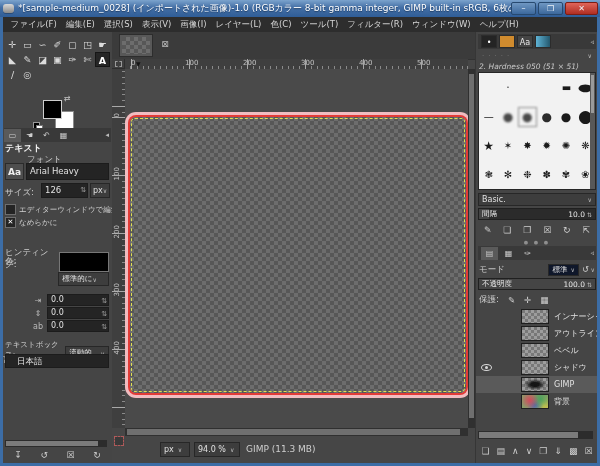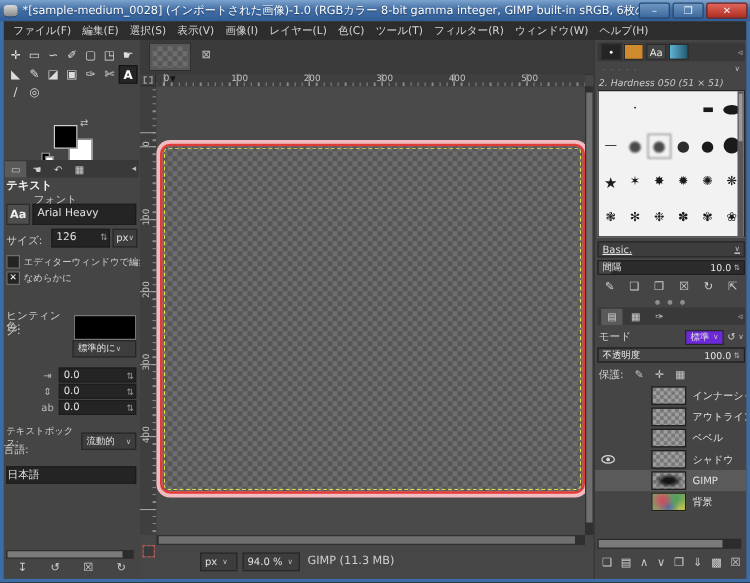--- a/index.html
+++ b/index.html
@@ -66,21 +66,21 @@
     background-image:repeating-linear-gradient(to bottom,transparent 0 2px,#cfcfcf 2px 3px,transparent 3px 5px);
     background-clip:content-box;padding:1px 2px;}
   .jbtn.active{background-color:#272727;}
   .sprow{position:absolute;right:3px;width:78px;height:12px;display:flex;align-items:center;gap:2px;}
   .sp1{top:262px;} .sp2{top:275px;} .sp3{top:288px;}
   .spicon{font-size:8px;color:#b9b9b9;width:14px;text-align:center;}
   .spentry{position:relative;flex:1;height:12px;font-size:8px;line-height:10px;padding-left:3px;}
   .tbrow{position:absolute;left:2px;right:3px;top:308px;display:flex;align-items:flex-end;}
   .tbdd{margin-left:auto;width:46px;height:14px;font-size:7.5px;padding:0 3px;justify-content:space-between;}
   .langlbl{position:absolute;left:0;top:322px;}
-  .langentry{position:absolute;left:2px;right:3px;top:341px;height:14px;font-size:8.5px;line-height:12px;padding-left:0;}
+  .langentry{position:absolute;left:2px;right:3px;top:322px;height:14px;font-size:8.5px;line-height:12px;padding-left:11px;}
   .lscroll{position:absolute;left:2px;right:5px;bottom:16px;height:7px;background:#2c2c2c;}
   .lscroll .thumb{position:absolute;left:1px;top:1px;bottom:1px;width:90%;background:#7b7b7b;}
   .lbtns{position:absolute;left:2px;right:2px;bottom:1px;height:13px;display:flex;justify-content:space-around;align-items:center;}
   .gbtn{font-size:9px;color:#cfcfcf;line-height:13px;}
   
   .carea{position:absolute;left:109px;top:15px;width:363px;bottom:0;background:#464646;}
   .tabstrip{position:absolute;left:0;top:0;right:0;height:27px;background:#3b3b3b;border-bottom:1px solid #323232;}
   .ctab{position:absolute;left:7px;top:2px;width:34px;height:23px;background:#585858;border:1px solid #2d2d2d;
     box-sizing:border-box;padding:2px;}
   .ctab .thumb{width:100%;height:100%;}
@@ -135,33 +135,33 @@
   .bcell.sm{font-size:5px;}
   .bcell.bar{letter-spacing:-1px;}
   .bcell.ell{transform:scaleX(1.8);}
   .bcell.soft{color:#4a4a4a;filter:blur(1px);font-size:12px;}
   .bcell.mid{color:#2c2c2c;filter:blur(.5px);font-size:12px;}
   .bcell.hard{font-size:12px;}
   .bcell.big{font-size:17px;}
   .bcell.sel{outline:1px solid #8a8a8a;outline-offset:3px;}
   .bgscroll{position:absolute;right:3px;top:41px;width:5px;height:116px;background:#585858;}
   .bgscroll .thumb{margin:2px 1px;height:38px;background:#9a9a9a;}
-  .bgroup{position:absolute;left:2px;right:2px;top:161px;height:13px;font-size:8px;padding:0 3px;justify-content:space-between;text-decoration:underline;}
+  .bgroup{position:absolute;left:2px;right:2px;top:161px;height:13px;font-size:8px;padding:0 3px;justify-content:space-between;}
   .slider{position:absolute;left:2px;right:2px;height:12px;background:#2b2b2b;border:1px solid #202020;
     box-sizing:border-box;display:flex;align-items:center;font-size:7.5px;color:#e8e8e8;padding:0 3px;}
   .slider .fill{position:absolute;left:0;top:0;bottom:0;background:#454545;z-index:0;}
   .slider span{position:relative;z-index:1;}
   .slider .val{margin-left:auto;}
   .bspacing{top:176px;}
   .bbtns{position:absolute;left:2px;right:2px;top:191px;height:14px;display:flex;justify-content:space-around;align-items:center;}
   .splitdots{position:absolute;left:0;right:0;top:207px;text-align:center;font-size:5px;color:#8e8e8e;letter-spacing:2px;}
   .ltabs{position:absolute;left:2px;right:2px;top:214px;height:14px;background:#393939;display:flex;gap:2px;
     align-items:center;padding-left:3px;box-sizing:border-box;}
   .lmode{position:absolute;left:3px;right:3px;top:231px;height:13px;display:flex;align-items:center;gap:3px;}
-  .lmode .mval{margin-left:auto;display:flex;gap:3px;align-items:center;background:#6d28d9;border:1px solid #272727;
+  .lmode .mval{margin-left:auto;display:flex;gap:3px;align-items:center;background:#0f172a;border:1px solid #272727;
     padding:0 3px;height:12px;font-size:7.5px;color:#e0e0e0;box-sizing:border-box;}
   .lmode .mreset{display:flex;gap:2px;align-items:center;font-size:8px;color:#cfcfcf;}
   .lopacity{top:246px;}
   .llocks{position:absolute;left:3px;right:3px;top:261px;height:13px;display:flex;align-items:center;gap:9px;}
   .lockicon{font-size:8.5px;color:#cfcfcf;}
   .llist{position:absolute;left:0;right:0;top:276px;}
   .lrow{height:17px;display:flex;align-items:center;padding-left:3px;}
   .lrow.selected{background:#5a5a5a;}
   .leye{width:15px;flex:none;display:flex;justify-content:center;}
   .eye{width:9px;height:5px;border:1px solid #d8d8d8;border-radius:50%;position:relative;}

